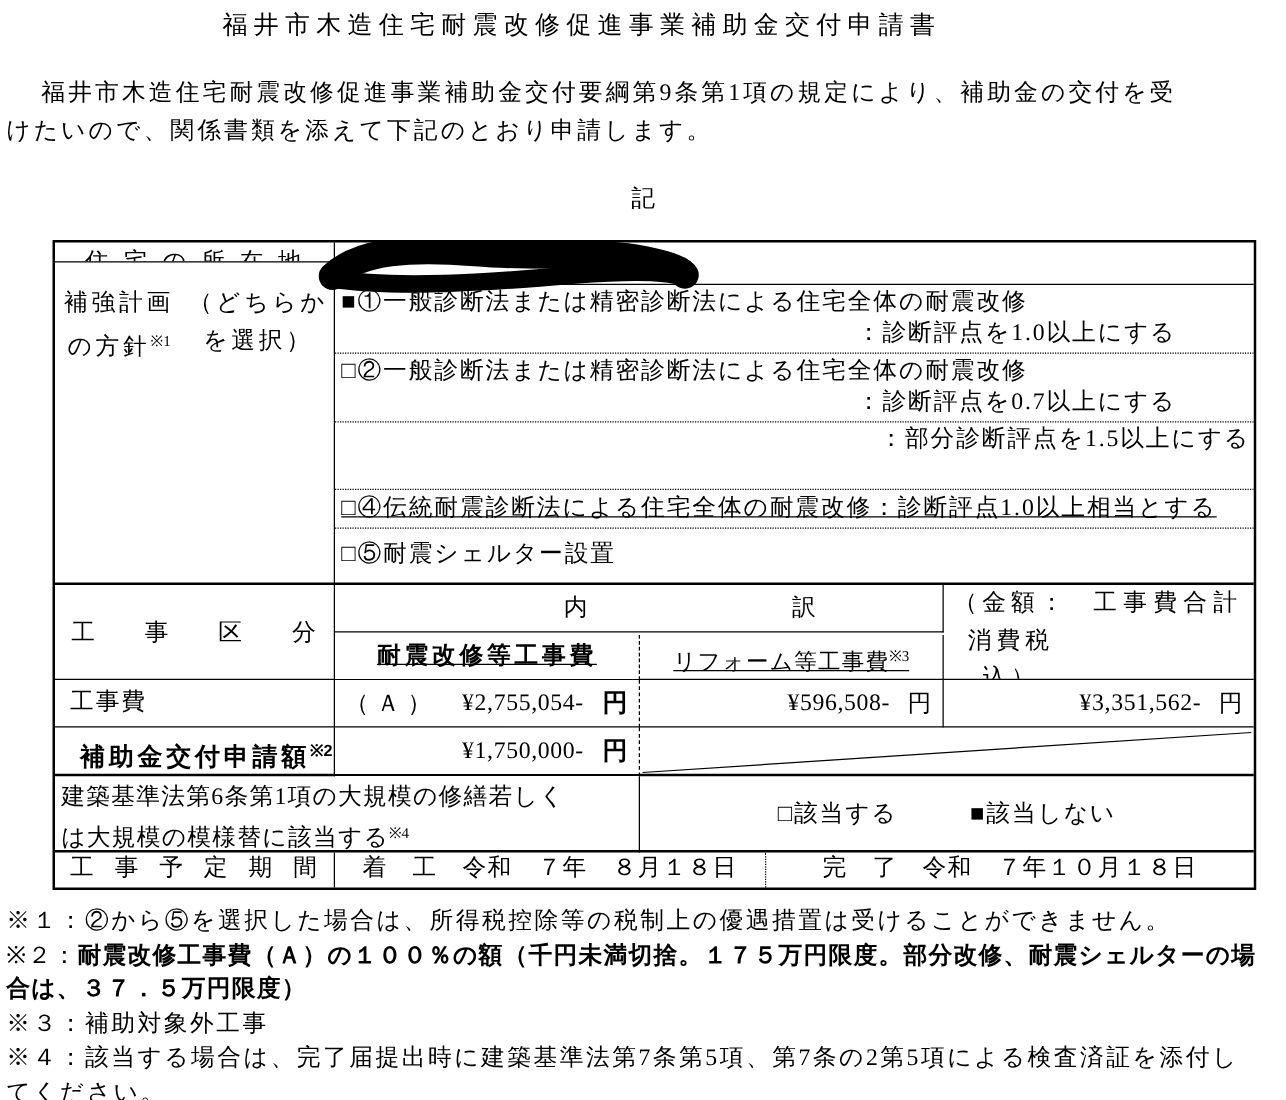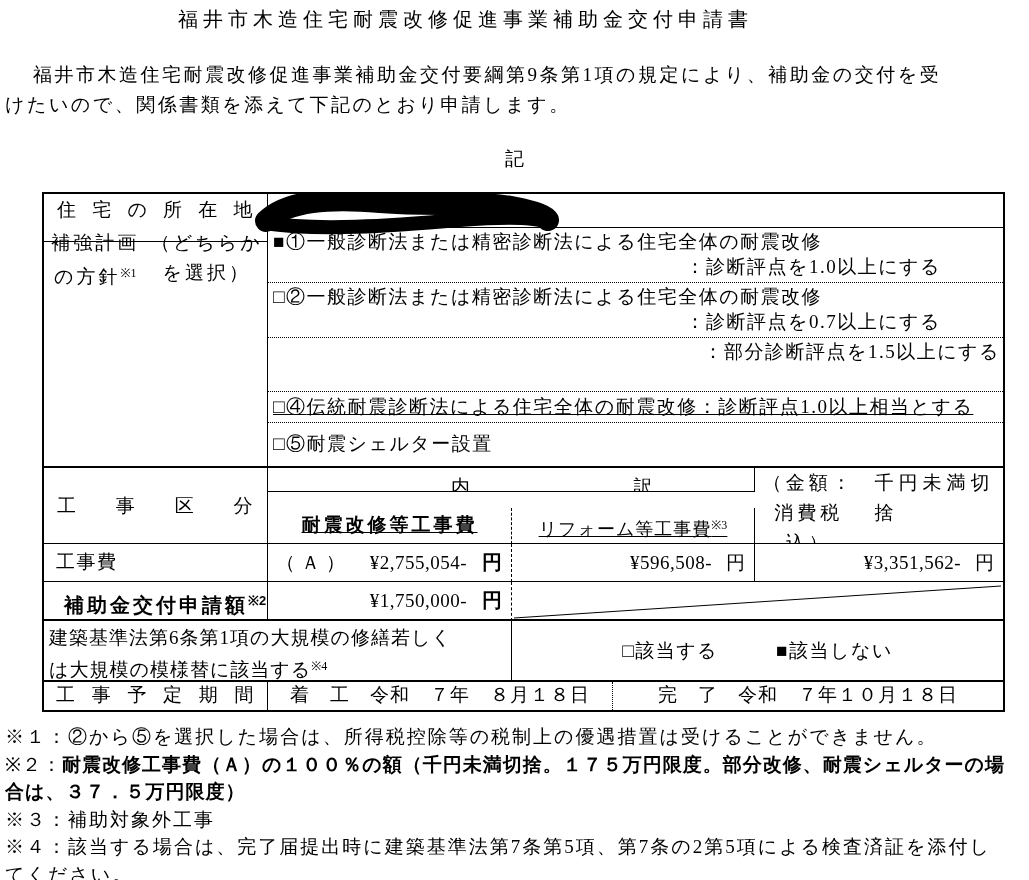--- a/index.html
+++ b/index.html
@@ -18,41 +18,41 @@
               border:2px solid #000;box-sizing:border-box;font-size:19px;letter-spacing:1.5px;}
   .cell{position:absolute;box-sizing:border-box;overflow:hidden;}
   .br{border-right:1px solid #000;} .brd{border-right:1px dashed #000;} .brdot{border-right:1px dotted #000;}
   .bb{border-bottom:1px solid #000;} .bb2{border-bottom:2px solid #000;}
   .just{text-align:justify;text-align-last:justify;}
   .vcent{display:flex;flex-direction:row;justify-content:center;}
   .hflex{display:flex;align-items:center;}
   sup.fsup{font-size:12px;letter-spacing:0;vertical-align:6px;}
 
   
-  .addr-label{left:0;top:0;width:224px;height:48px;line-height:32px;padding:0 13px;}
+  .addr-label{left:0;top:0;width:224px;height:16px;line-height:32px;padding:0 24px;}
   .addr-value{left:224px;top:0;width:735px;height:34px;}
   .scribble{position:absolute;left:204px;top:-2px;width:320px;height:46px;z-index:3;}
 
   
   .plan-label{left:0;top:34px;width:224px;height:240px;text-align:center;letter-spacing:3px;line-height:30px;}
   .options{left:224px;top:34px;width:735px;height:240px;}
   .opt{box-sizing:border-box;padding:2px 0 3px 5px;line-height:24px;}
   .opt .l1{white-space:nowrap;}
   .opt .l2{text-align:right;}
   .opt1,.opt2{height:55px;display:flex;flex-direction:column;justify-content:space-between;border-bottom:1px dotted #000;}
   .opt3{height:54px;display:flex;flex-direction:column;justify-content:space-between;border-bottom:1px dotted #000;}
   .opt4{height:31px;display:flex;align-items:center;border-bottom:1px dotted #000;text-decoration:underline;}
   .opt5{height:43px;display:flex;align-items:center;}
   .opt1 .l2,.opt2 .l2{padding-right:62px;}
   .opt3 .l2{padding-right:3px;}
 
   
   .kubun-label{left:0;top:274px;width:224px;height:76px;}
   .kubun-label .inner{width:100%;padding:0 13px;box-sizing:border-box;}
-  .uchiwake{left:224px;top:274px;width:487px;height:24px;line-height:38px;padding:0 100px 12px 183px;}
+  .uchiwake{left:224px;top:274px;width:487px;height:38px;line-height:38px;padding:0 100px 12px 183px;}
   .taishin-hdr{left:224px;top:314px;width:244px;height:36px;line-height:34px;text-align:center;
                font-family:"Liberation Sans",sans-serif;font-weight:bold;letter-spacing:3px;}
   .reform-hdr{left:468px;top:314px;width:243px;height:36px;line-height:34px;text-align:center;
               font-size:18px;letter-spacing:1px;}
   .uline{text-decoration:underline;}
   .soukei-hdr{left:711px;top:274px;width:248px;height:76px;text-align:center;line-height:30px;}
   .soukei-hdr .note{letter-spacing:4px;}
   .soukei-hdr .inner{width:100%;padding:0 12px;box-sizing:border-box;}
 
   
@@ -129,21 +129,21 @@
     </div>
 
     <div class="cell kubun-label hflex br bb">
       <div class="inner just">工事区分</div>
     </div>
     <div class="cell uchiwake just br bb">内訳</div>
     <div class="cell taishin-hdr brd bb"><span class="uline">耐震改修等工事費</span></div>
     <div class="cell reform-hdr br bb"><span class="uline"><span>リフォーム等工事費</span><sup class="fsup">※3</sup></span></div>
     <div class="cell soukei-hdr vcent bb">
       <div class="note">（金額：消費税込）</div>
-      <div class="inner just">千円未満切捨</div>
+      <div class="inner just">工事費合計</div>
     </div>
 
     <div class="cell kouji-label br bb">工事費</div>
     <div class="cell cost-a hflex brd bb">
       <span class="pref">（Ａ）</span>
       <span class="sp"></span>
       <span class="money">¥2,755,054-</span>
       <span class="unit-b">円</span>
     </div>
     <div class="cell cost-b hflex br bb">

